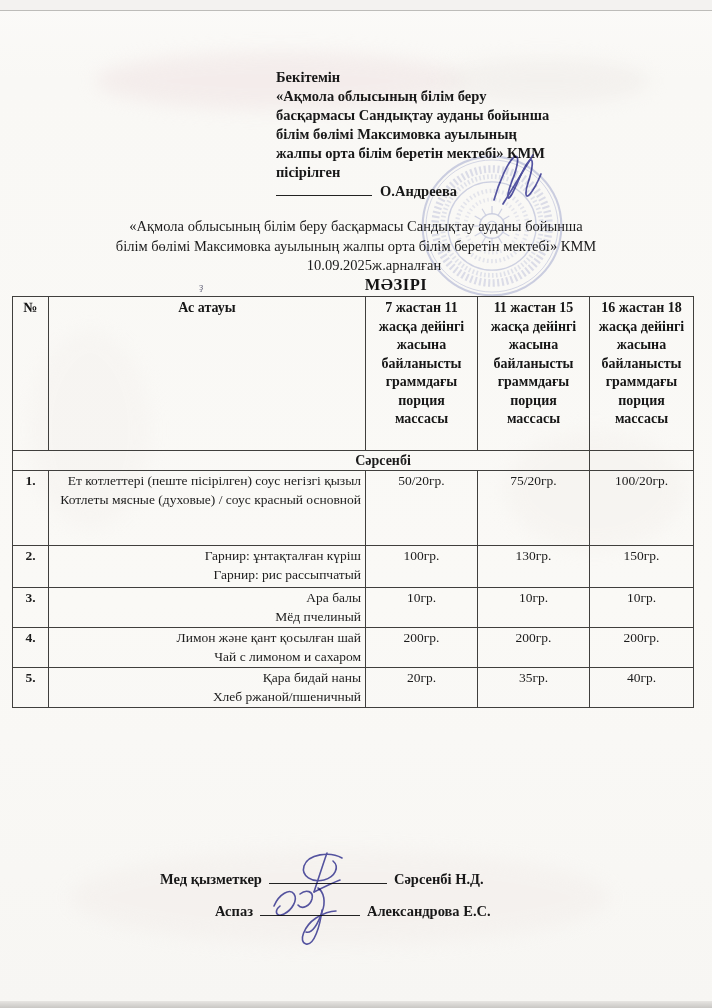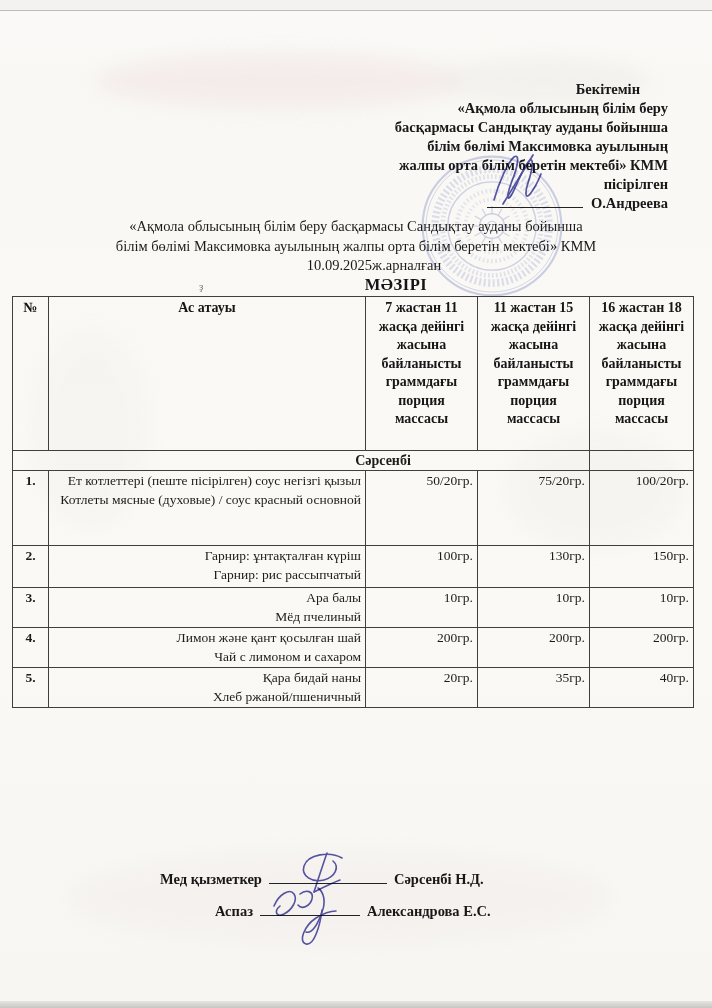--- a/index.html
+++ b/index.html
@@ -19,22 +19,22 @@
     background:linear-gradient(180deg,#e7e5e2,#c9c7c4);}
   .ghost{position:absolute;border-radius:50%;filter:blur(9px);pointer-events:none;}
   .g1{left:95px;top:52px;width:370px;height:58px;background:#f0e4e4;opacity:.55;}
   .g2{left:440px;top:58px;width:210px;height:46px;background:#eeeae7;opacity:.5;}
   .g3{left:70px;top:850px;width:540px;height:95px;background:#f1ebe8;opacity:.42;}
   .g4{left:505px;top:430px;width:180px;height:120px;background:#f2eeea;opacity:.38;}
   .g5{left:30px;top:330px;width:120px;height:200px;background:#f3efec;opacity:.35;}
 
   
   .approval{
-    position:absolute;top:80px;right:44px;width:392px;
-    text-align:right;font-weight:bold;font-size:14.5px;line-height:19px;
+    position:absolute;top:68px;right:44px;width:392px;
+    text-align:left;font-weight:bold;font-size:14.5px;line-height:19px;
     color:#181818;z-index:2;
   }
   .approval .l0{padding-right:28px;}
   .uline{display:inline-block;border-bottom:1.5px solid #222;height:13px;vertical-align:baseline;}
   .approval .uline{width:96px;margin-right:8px;}
 
   
   .subtitle{
     position:absolute;top:217px;left:0;width:712px;text-align:center;
     font-size:14.5px;line-height:19.5px;color:#1b1b1b;z-index:2;
@@ -63,21 +63,21 @@
   }
   table.menu td,table.menu th{
     border:1px solid #403f3d;vertical-align:top;padding:1px 4px;
     line-height:18.5px;overflow:hidden;
   }
   table.menu th{font-weight:bold;text-align:center;font-size:14px;color:#161616;padding-top:2px;}
   tr.day-row td{font-weight:bold;text-align:center;font-size:14px;padding:0;}
   tr.day-row .day-label{position:relative;left:82px;display:block;line-height:19px;}
   td.num{font-weight:bold;text-align:center;}
   td.dish{padding-left:6px;padding-right:56px;text-align:right;}
-  td.val{text-align:right;}
+  td.val{text-align:center;}
 
   
   .sign-line{
     position:absolute;font-weight:bold;font-size:14.5px;color:#181818;z-index:2;white-space:nowrap;
   }
   .sign-1{left:160px;top:870px;}
   .sign-2{left:215px;top:902px;}
   .sign-line .uline{margin:0 7px;}
   .sign-1 .uline{width:118px;}
   .sign-2 .uline{width:100px;}

